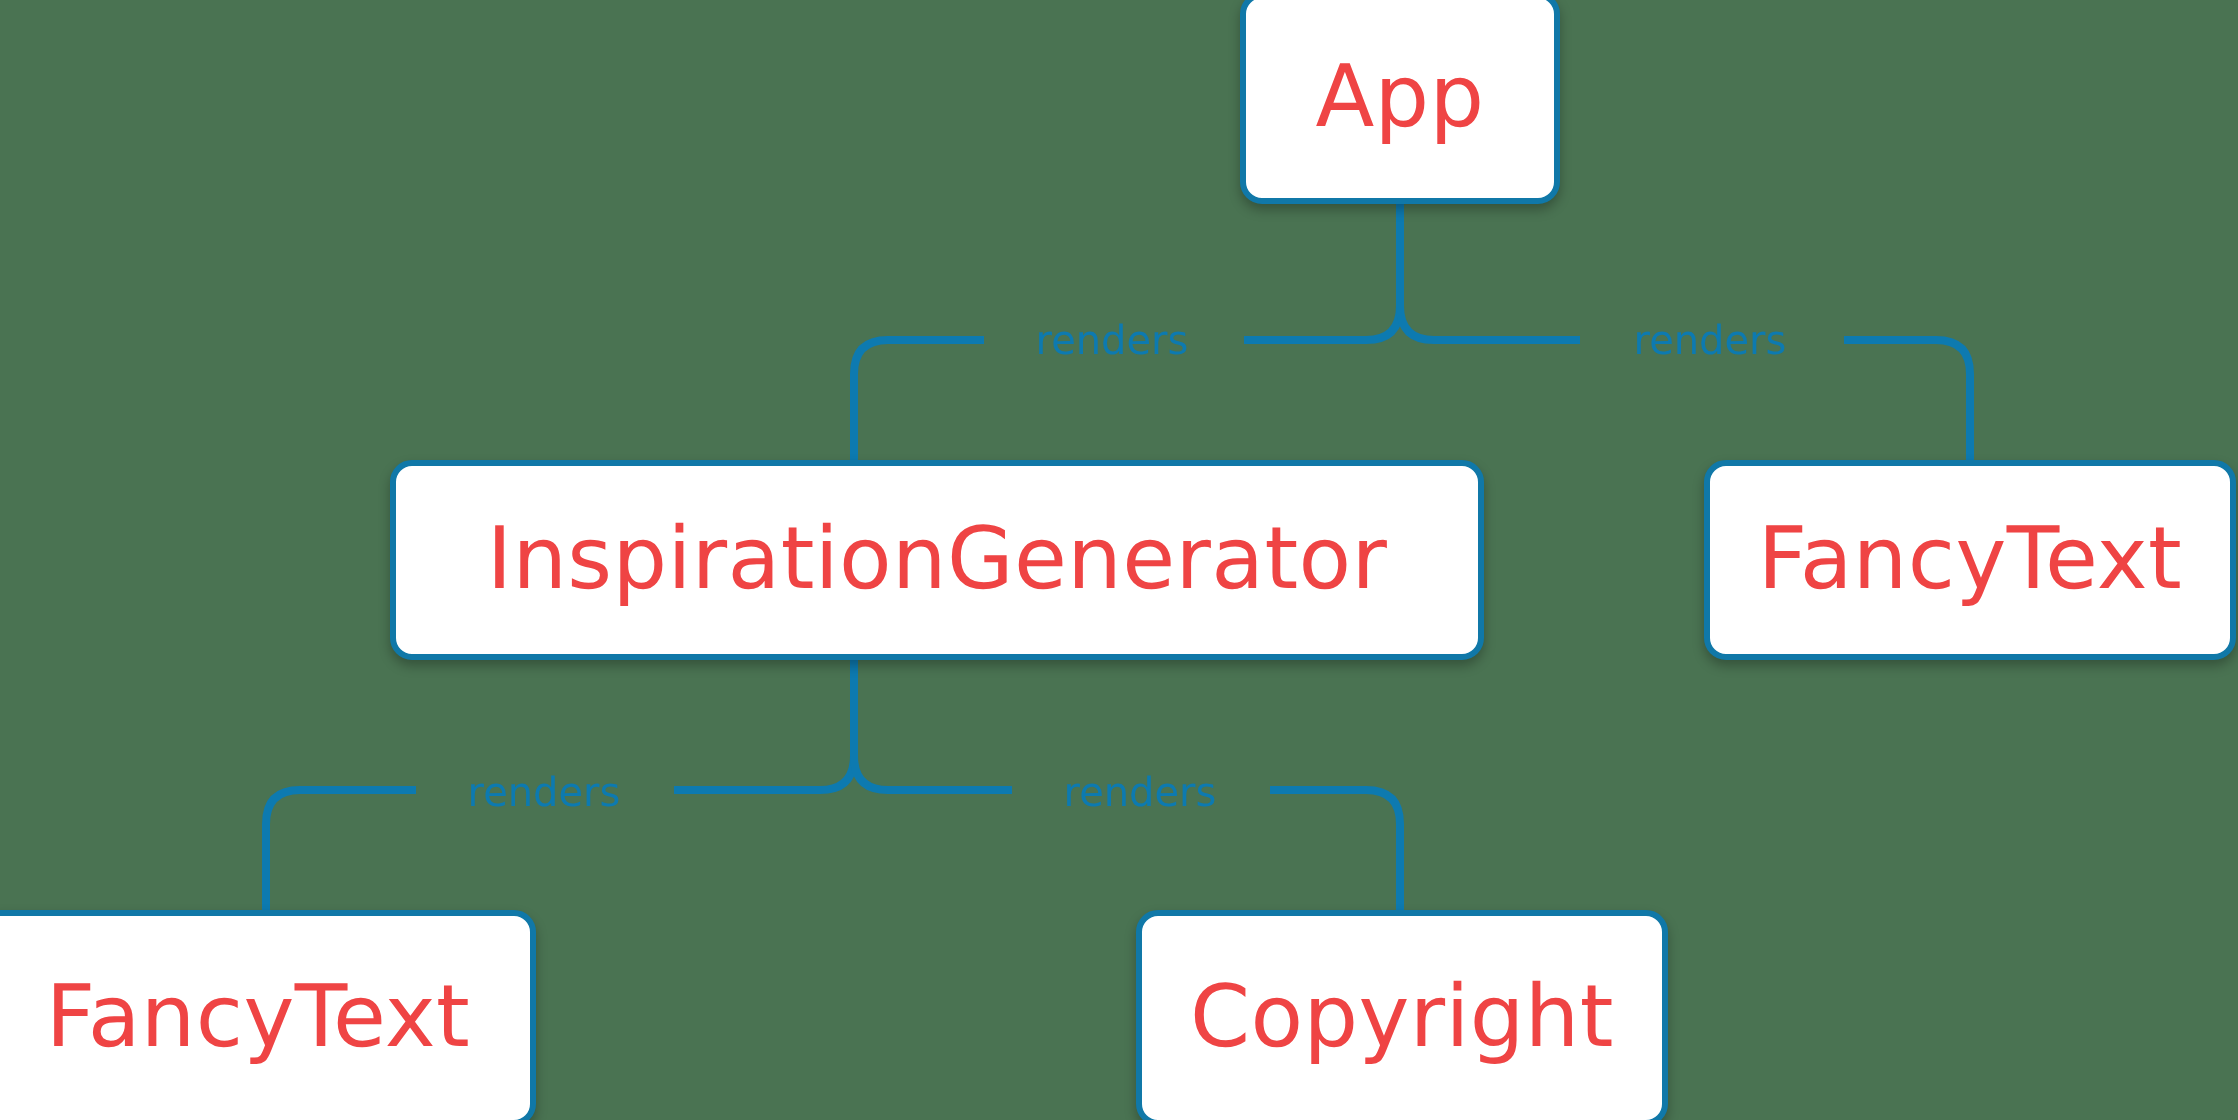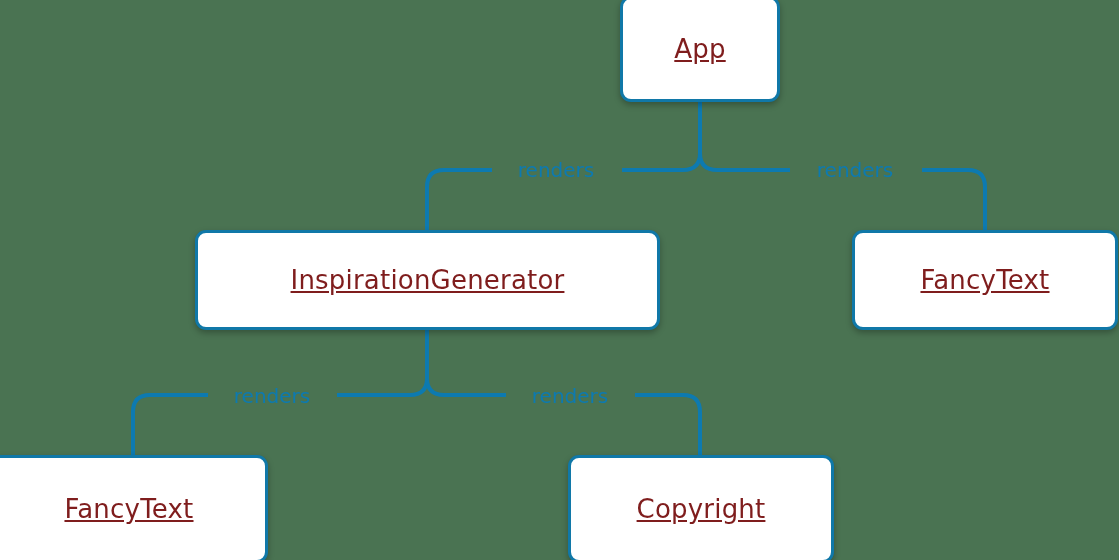--- a/index.html
+++ b/index.html
@@ -31,40 +31,39 @@
     background: #ffffff;
     border: 3px solid #1078a8;
     border-radius: 11px;
     display: flex;
     align-items: center;
     justify-content: center;
     box-shadow: 0 3px 6px rgba(0,0,0,0.28);
     z-index: 3;
   }
   .node-label {
-    color: #7f1d1d;
-    font-size: 26px;
+    color: #ef4444;
+    font-size: 43px;
     line-height: 1;
     letter-spacing: 0.2px;
     white-space: nowrap;
-    text-decoration: underline;
   }
   .edge-label {
     position: absolute;
     color: #0d7ab0;
     font-size: 20px;
     line-height: 1;
     white-space: nowrap;
     transform: translate(-50%, -50%);
     z-index: 4;
   }
 
   
   #node-app        { left: 620px; top: -4px;  width: 160px; height: 106px; }
-  #node-inspgen    { left: 195px; top: 230px; width: 465px; height: 100px; }
+  #node-inspgen    { left: 195px; top: 230px; width: 547px; height: 100px; }
   #node-fancy-right{ left: 852px; top: 230px; width: 266px; height: 100px; }
   #node-fancy-left { left: -10px; top: 455px; width: 278px; height: 108px; }
   #node-copyright  { left: 568px; top: 455px; width: 266px; height: 108px; }
 
   
   #edge-label-app-inspgen   { left: 556px; top: 170px; }
   #edge-label-app-fancy     { left: 855px; top: 170px; }
   #edge-label-ig-fancy      { left: 272px; top: 396px; }
   #edge-label-ig-copyright  { left: 570px; top: 396px; }
 </style>

